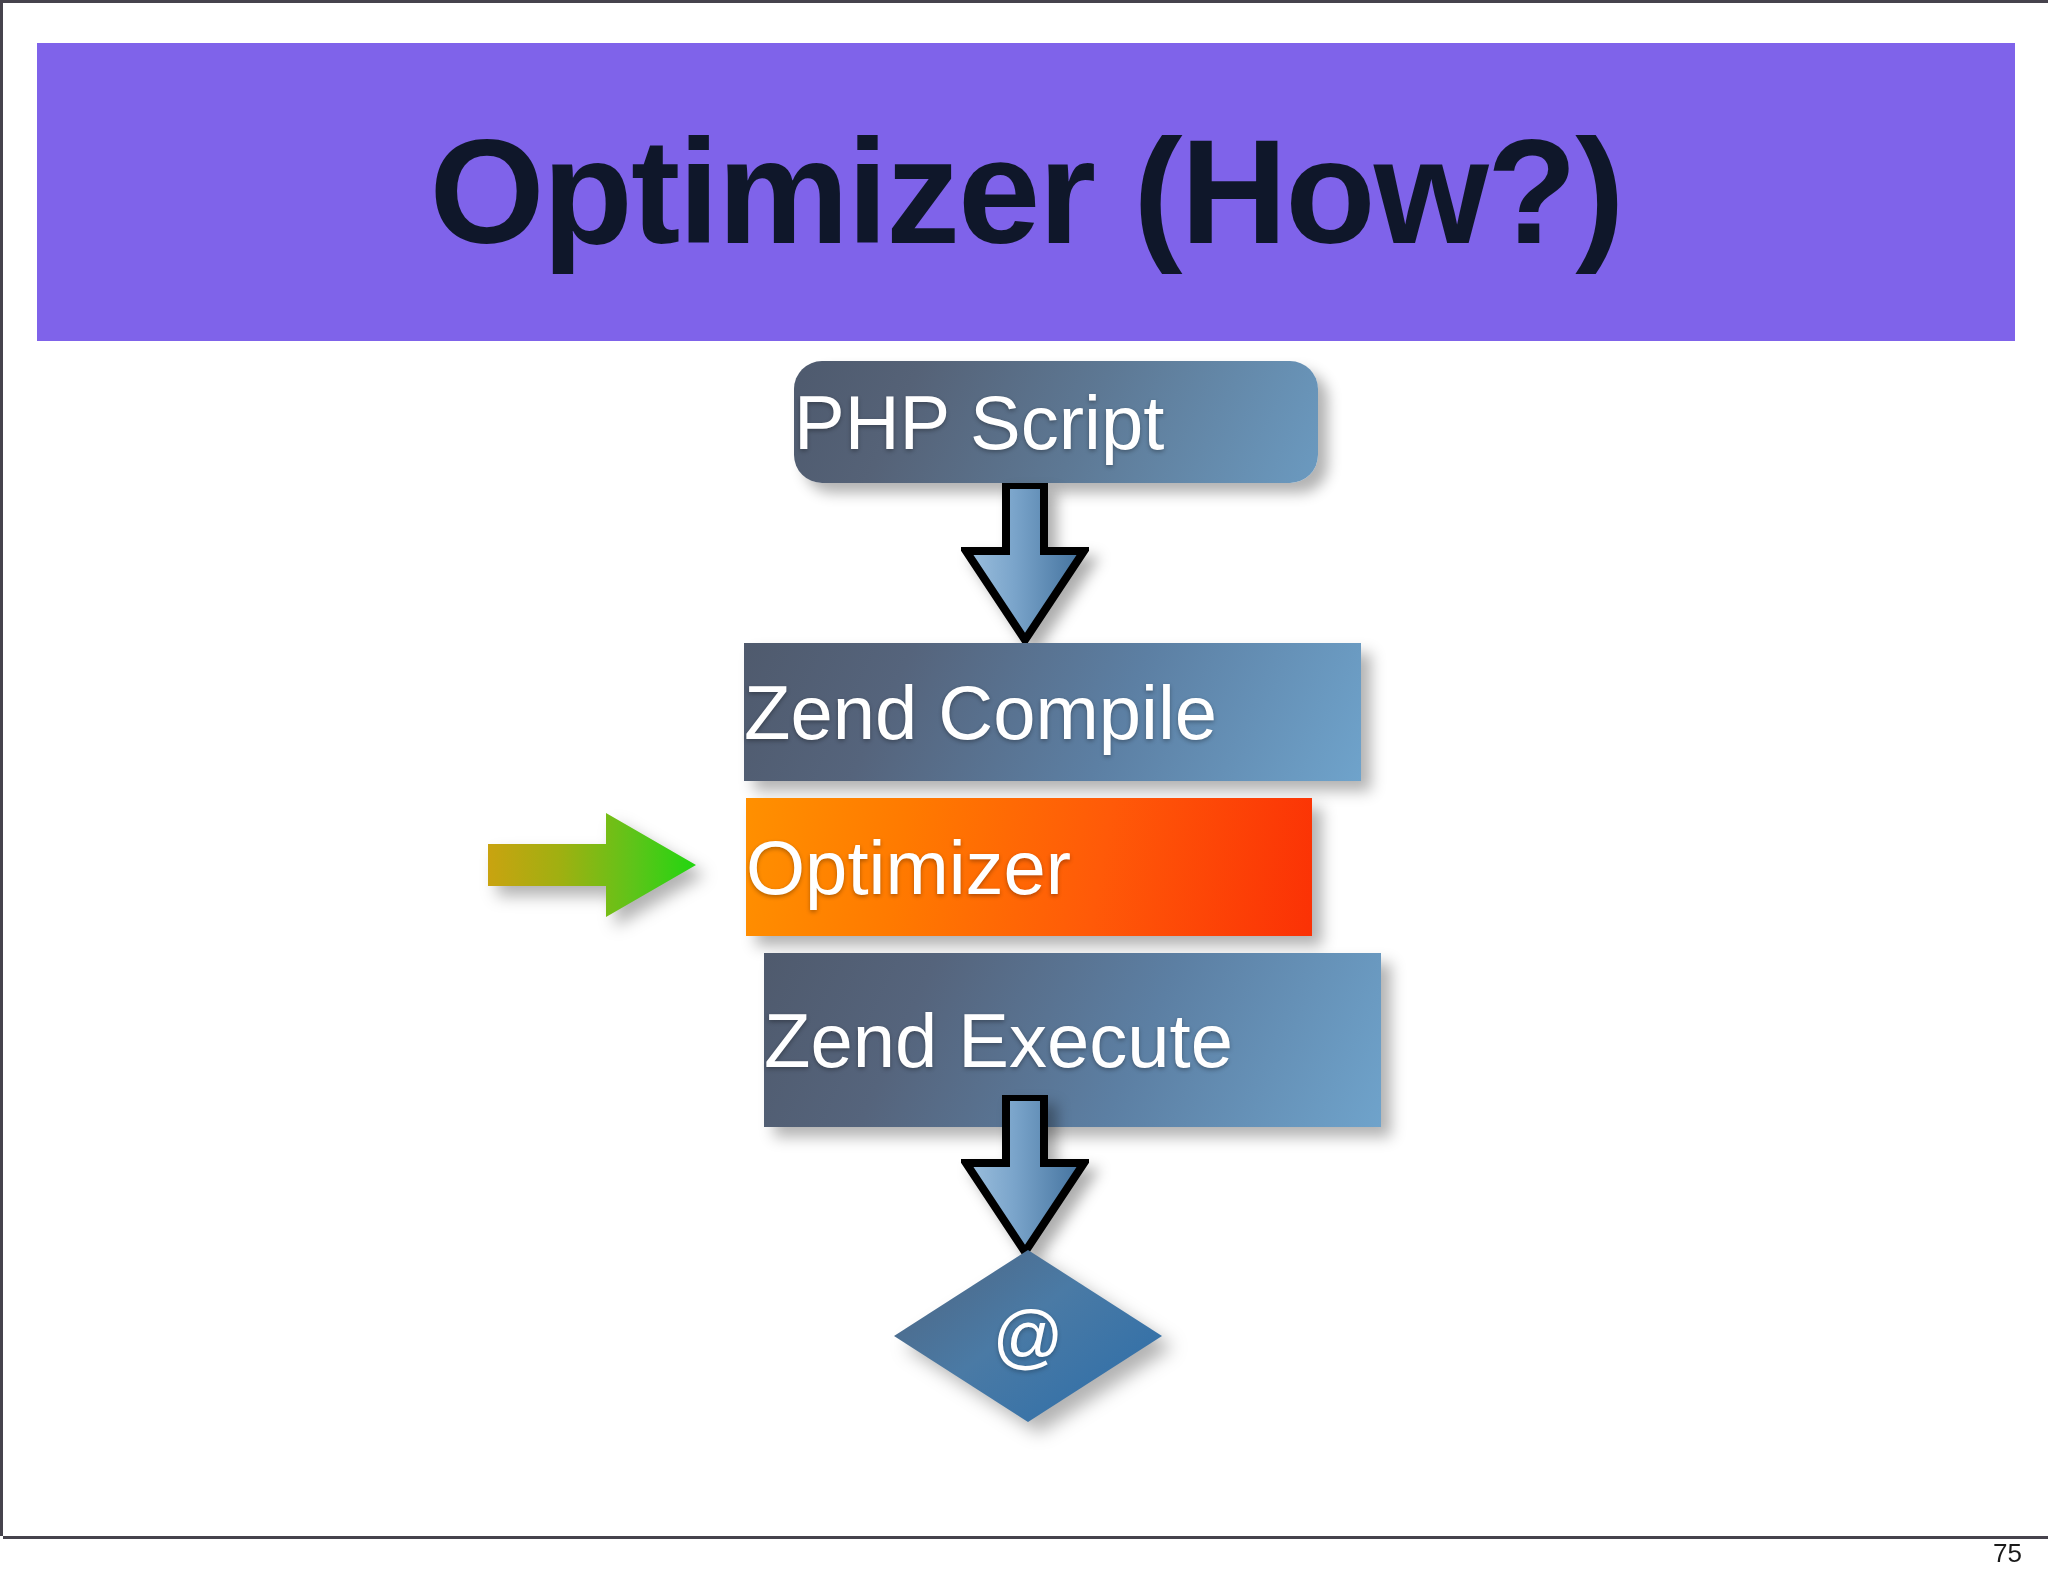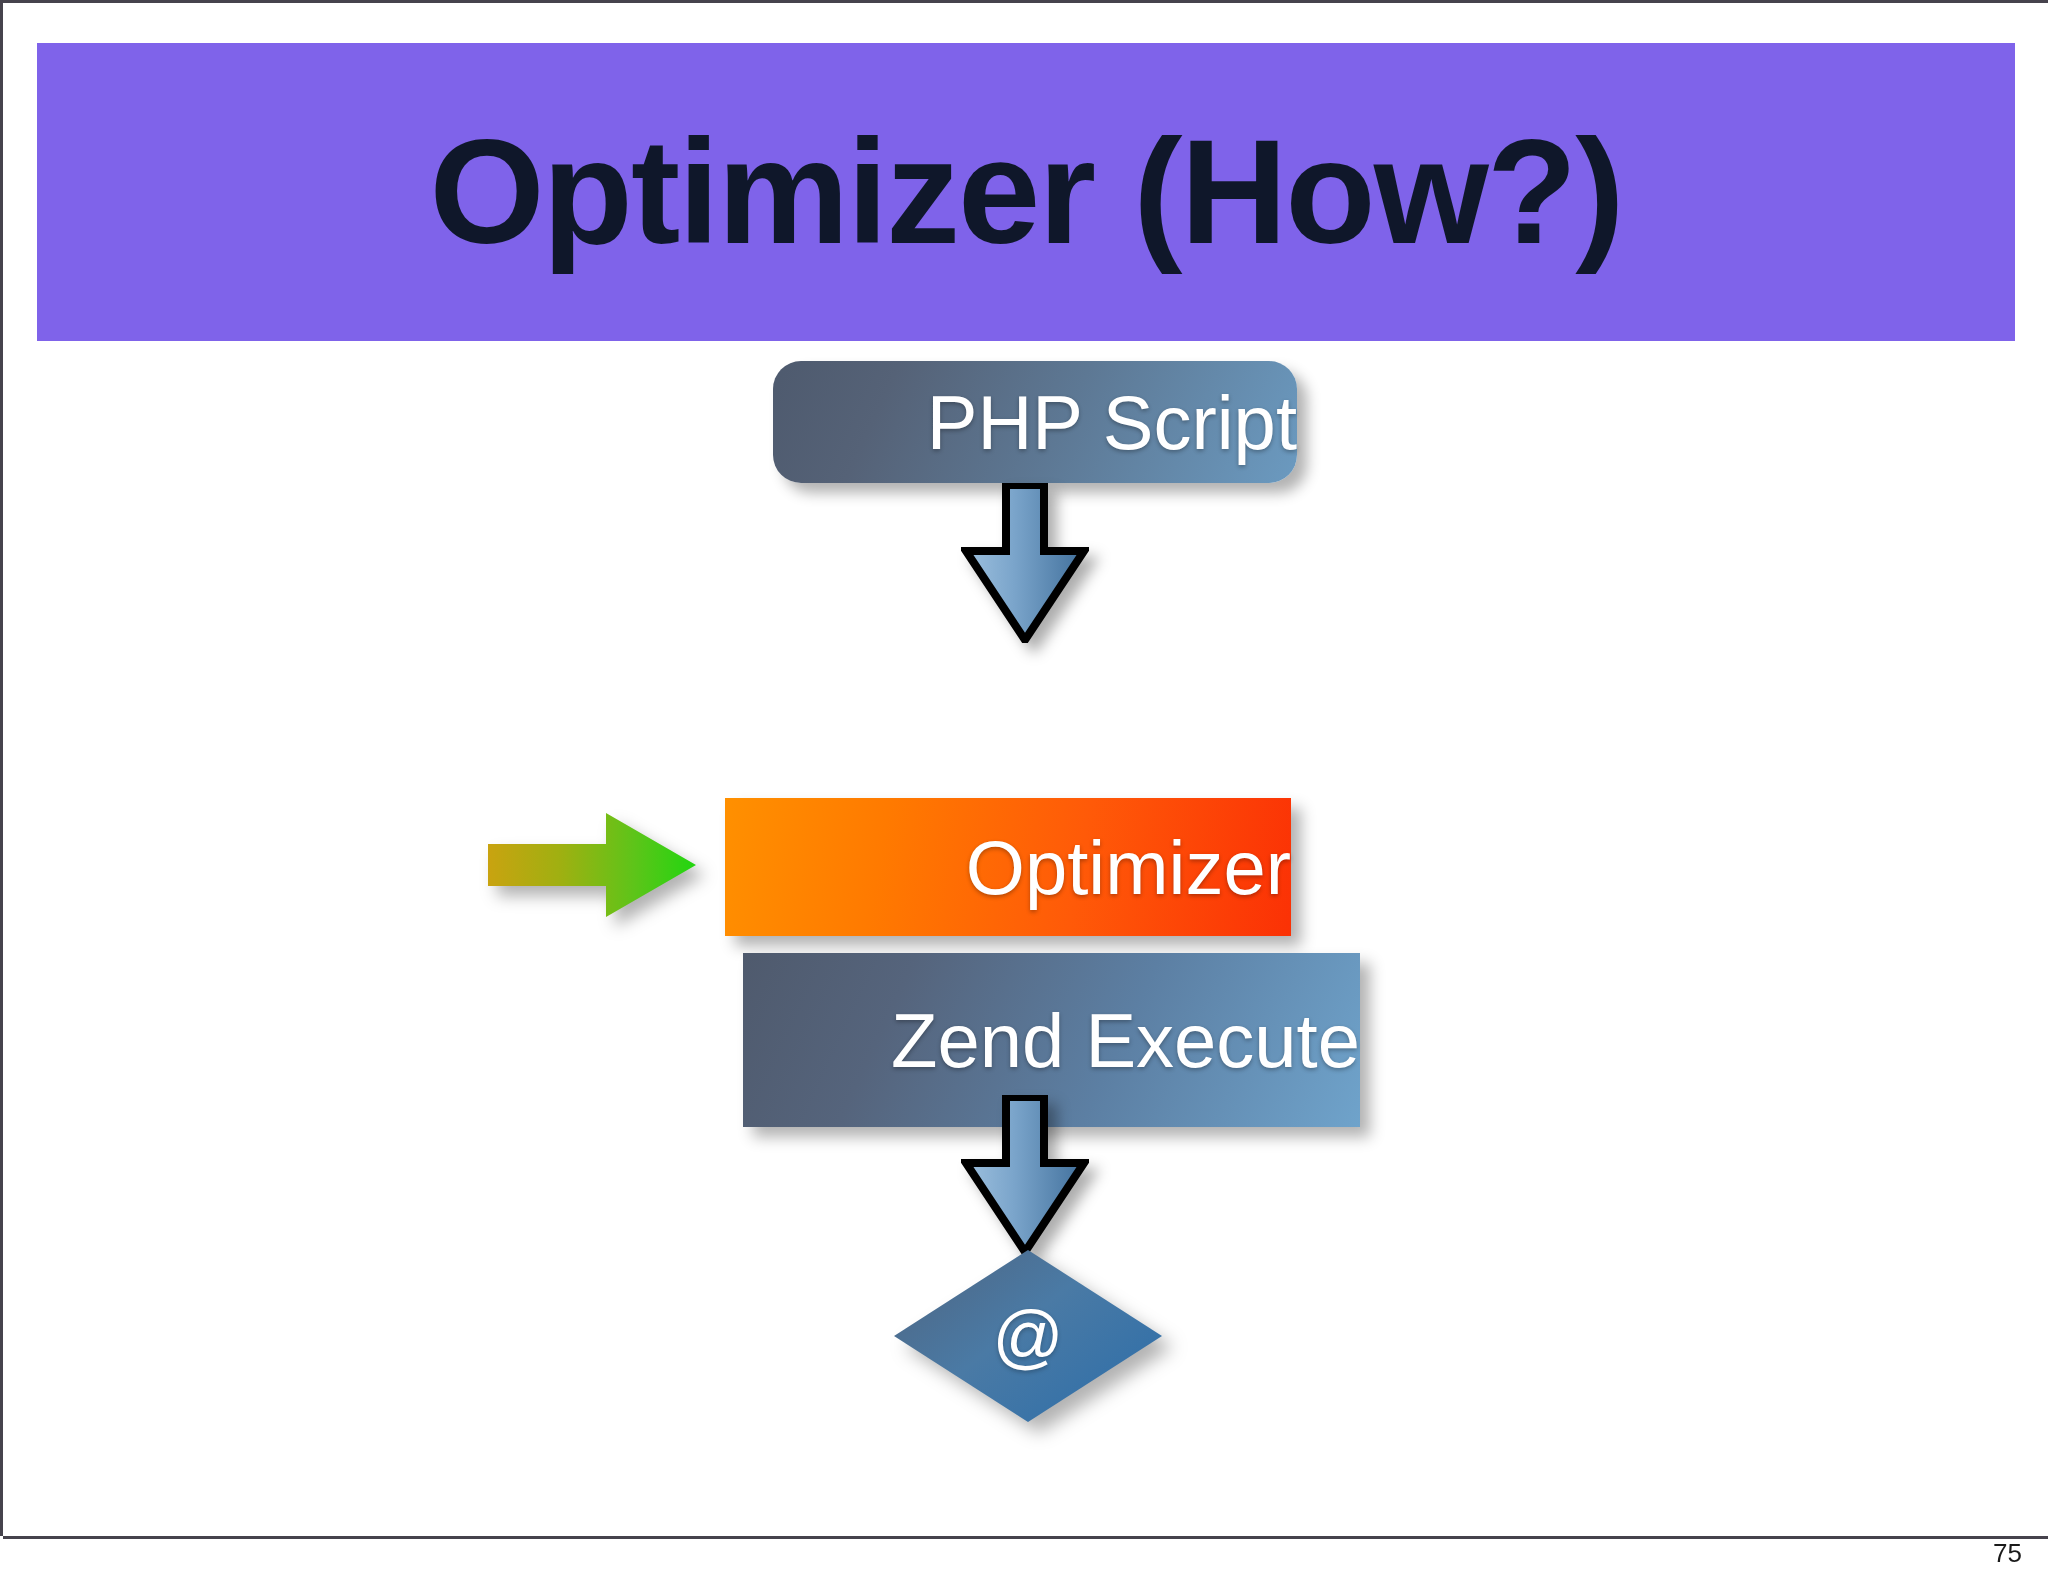--- a/index.html
+++ b/index.html
@@ -55,26 +55,27 @@
     line-height: 1;
     white-space: nowrap;
     font-family: "Liberation Sans", sans-serif;
   }
 
   
   .flow-box {
     position: absolute;
     display: flex;
     align-items: center;
-    justify-content: flex-end;
+    justify-content: flex-start;
     color: #ffffff;
     font-size: 76px;
     font-weight: normal;
     text-shadow: 0 2px 4px rgba(0,0,0,0.30);
     box-shadow: 10px 10px 14px rgba(0,0,0,0.30);
+    margin-left: 21px;
   }
 
   #box-php-script {
     left: 770px;
     top: 358px;
     width: 524px;
     height: 122px;
     border-radius: 28px;
     background: linear-gradient(115deg, #4e5a6e 0%, #556277 22%, #5d7894 55%, #6b9ac0 100%);
   }
@@ -188,20 +189,23 @@
     <defs>
       <linearGradient id="gradArrow1" x1="0" y1="0" x2="1" y2="0">
         <stop offset="0%" stop-color="#9dc0de"></stop>
         <stop offset="40%" stop-color="#7ba5cb"></stop>
         <stop offset="100%" stop-color="#41709c"></stop>
       </linearGradient>
     </defs>
     <polygon points="45,2 83,2 83,68 123,68 64,157 5,68 45,68" fill="url(#gradArrow1)" stroke="#000000" stroke-width="8" stroke-linejoin="miter"></polygon>
   </svg>
 
+  <div class="flow-box" id="box-zend-compile">
+    <span>Zend Compile</span>
+  </div>
 
   <div class="flow-box" id="box-optimizer">
     <span>Optimizer</span>
   </div>
 
   <div class="flow-box" id="box-zend-execute">
     <span>Zend Execute</span>
   </div>
 
 

